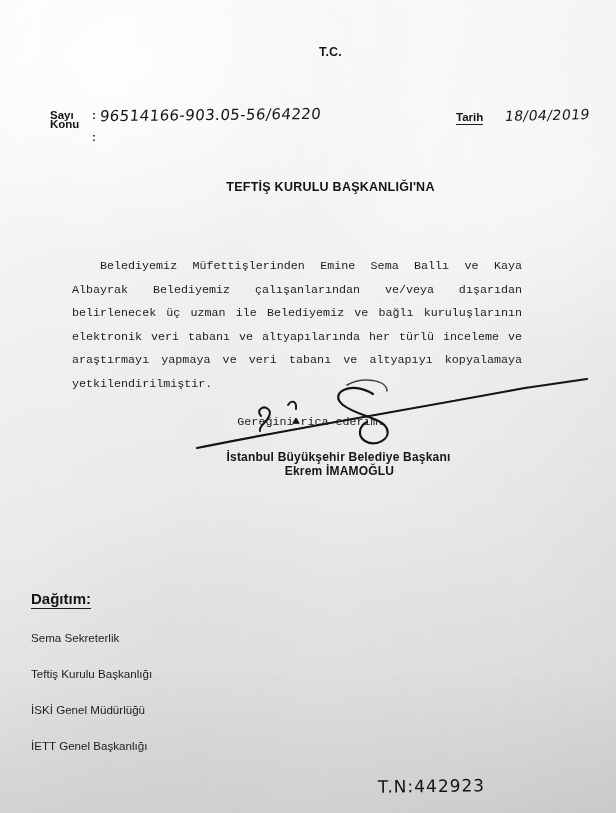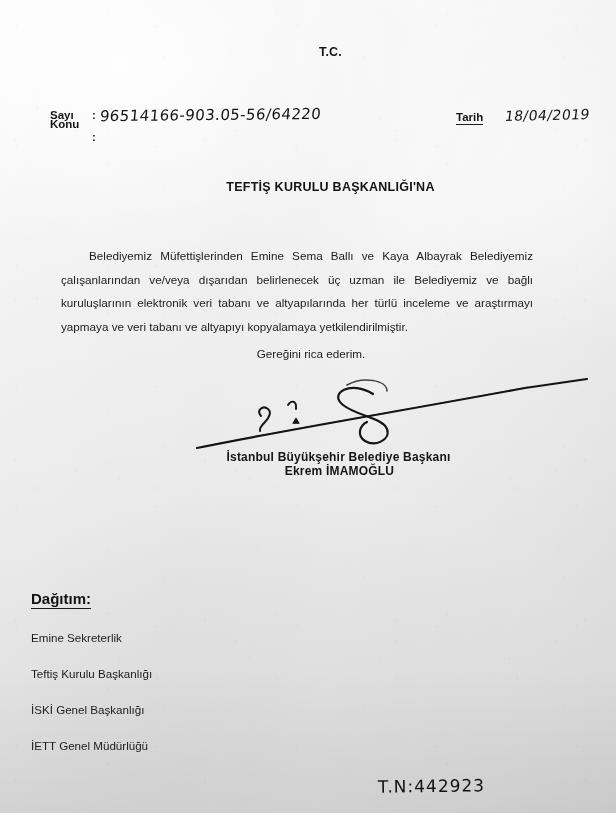--- a/index.html
+++ b/index.html
@@ -139,21 +139,21 @@
     position: absolute;
     left: 57px;
     top: 240px;
     width: 480px;
     font-size: 11.7px;
     line-height: 23.5px;
     text-align: justify;
     text-justify: inter-word;
     color: #1c1c1c;
   }
-  #body p { margin: 4px; }
+  #body p { margin: 15px; font-family: Liberation Mono, monospace; }
   #body .indent { text-indent: 28px; }
   #p-closing { margin-top: 16px; text-indent: 28px; text-align: center; }
 
   
   #signature-block {
     position: absolute;
     left: 0; right: 0;
     top: 432px;
     text-align: center;
   }
@@ -258,21 +258,21 @@
     </g>
   </svg>
 
   <div id="signature-block">
     <div id="sig-title">İstanbul Büyükşehir Belediye Başkanı</div>
     <div id="sig-name">Ekrem İMAMOĞLU</div>
   </div>
 
   <div id="distribution">
     <div id="dist-title">Dağıtım:</div>
-    <div class="dist-item">Emine Sekreterlik</div>
+    <div class="dist-item">Sema Sekreterlik</div>
     <div class="dist-item">Teftiş Kurulu Başkanlığı</div>
-    <div class="dist-item">İSKİ Genel Başkanlığı</div>
-    <div class="dist-item">İETT Genel Müdürlüğü</div>
+    <div class="dist-item">İSKİ Genel Müdürlüğü</div>
+    <div class="dist-item">İETT Genel Başkanlığı</div>
   </div>
 
   <div id="ref-number">T.N:442923</div>
 
 </div>
 
 </body></html>

